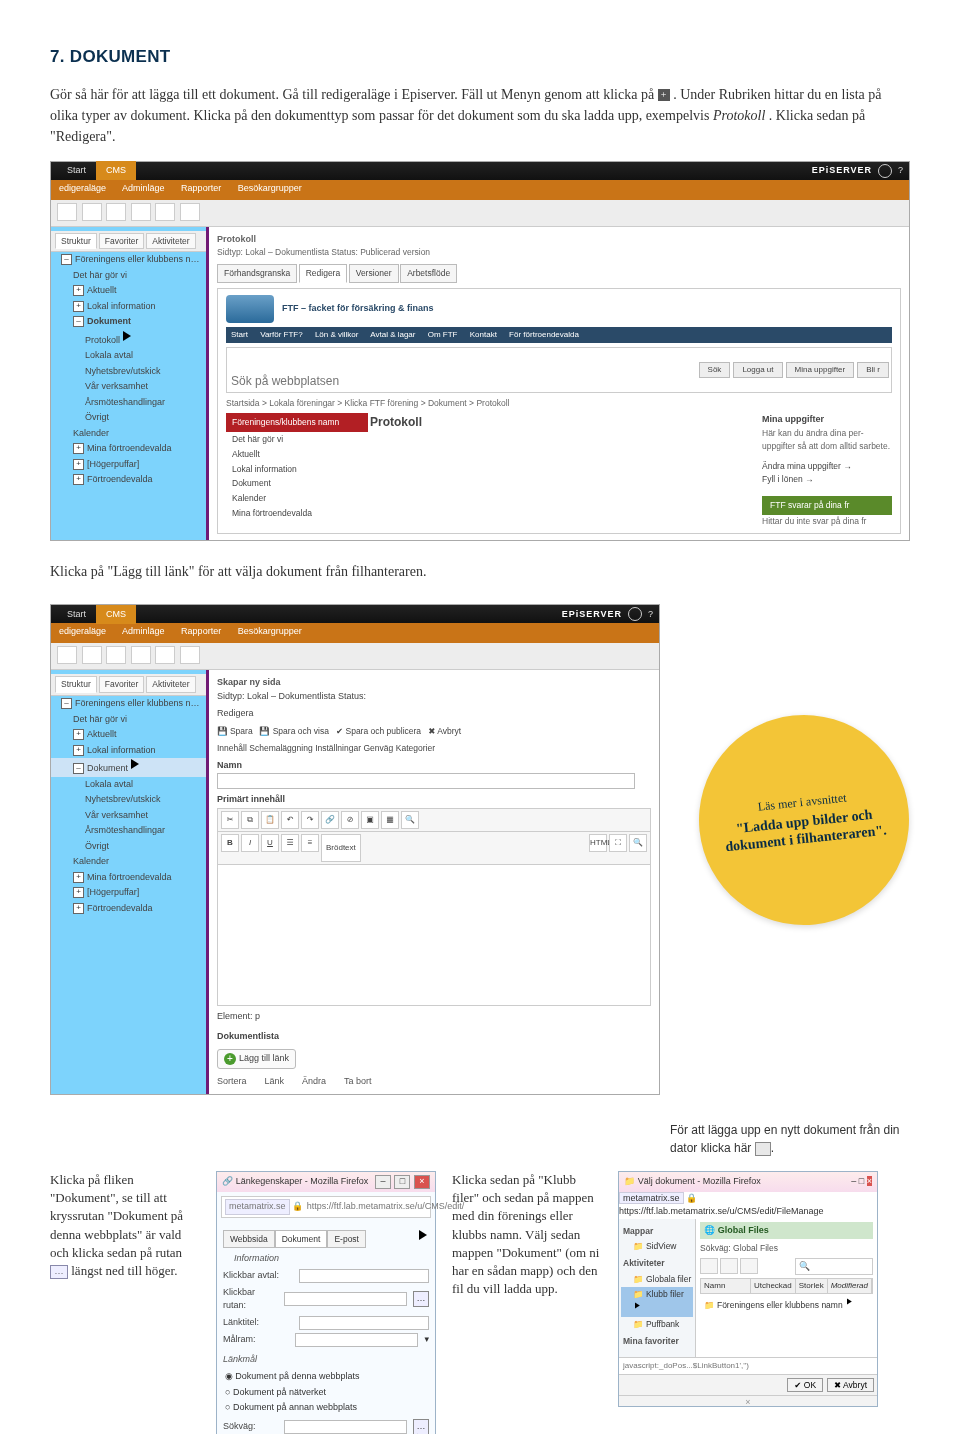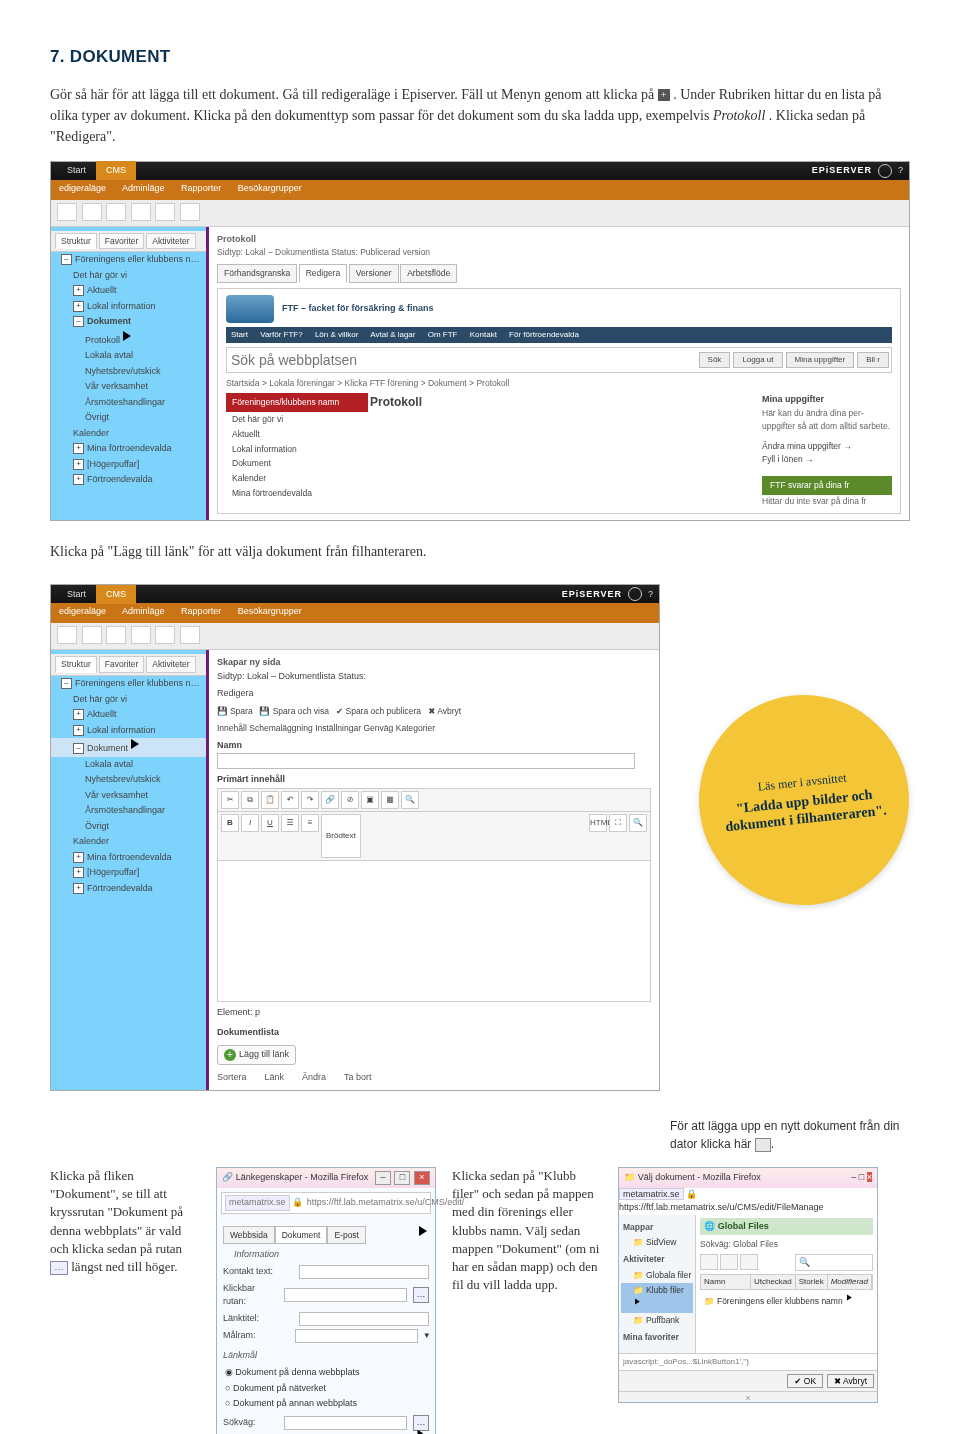--- a/index.html
+++ b/index.html
@@ -124,31 +124,31 @@
   }
   .contentpane .tabbtn.active{background:#fff;border-bottom-color:#fff;}
   .redbox {
     background:#b21f24;color:#fff;padding:3px 6px;font-size:8.5px;width:130px;
   }
   .sidemenu-item{font-size:8.5px;padding:1px 0 1px 6px;color:#444;}
   .greenbtn{background:#5a8a2a;color:#fff;padding:3px 8px;font-size:8.5px;}
   .navstrip{background:#2a4a68;color:#fff;padding:2px 5px;font-size:8px;}
   .navstrip span{margin-right:10px;}
   .searchrow{background:#fff;border:1px solid #ccc;padding:2px;display:flex;align-items:center;margin:4px 0;}
-  .searchrow input{border:none;flex:1;font-size:14px;padding:2px;}
+  .searchrow input{border:none;flex:1;font-size:12px;padding:2px;margin-top:22px;}
   .searchrow .sbtn{border:1px solid #bbb;background:#eee;padding:1px 8px;font-size:8px;margin-left:3px;}
   
   .editorpane { flex:1; background:#fff; padding:6px 8px; }
   .editortabs { margin:4px 0; }
   .editortabs .tabbtn{font-size:8.5px;}
   .field-row{margin:4px 0;}
   .field-row input[type=text]{width:95%;border:1px solid #bbb;padding:2px;font-size:9px;}
   .richtoolbar{border:1px solid #ccc;background:#f6f6f6;padding:2px 3px;display:flex;gap:2px;flex-wrap:wrap;}
   .richtoolbar .rb{width:16px;height:16px;border:1px solid #ccc;background:#fff;font-size:8px;text-align:center;line-height:16px;}
-  .richtoolbar .sel{border:1px solid #ccc;background:#fff;font-size:8px;padding:15px 4px;}
+  .richtoolbar .sel{border:1px solid #ccc;background:#fff;font-size:8px;padding:7px 4px;}
   .richarea{border:1px solid #ccc;border-top:none;height:140px;background:#fff;}
   .belowrow{margin-top:6px;display:flex;align-items:center;gap:6px;font-size:9px;}
   .linkbtn{display:inline-flex;align-items:center;gap:3px;border:1px solid #bbb;border-radius:3px;padding:2px 6px;background:#fafafa;}
   .plusgrn{display:inline-block;width:12px;height:12px;border-radius:50%;background:#4b9b2e;color:#fff;text-align:center;line-height:12px;font-size:10px;}
   .actionrow{margin-top:6px;display:flex;gap:18px;font-size:9px;color:#555;}
   
   .badge-wrap{position:relative;}
   .yellow-badge{
     position:absolute;
     right:-250px;
@@ -517,21 +517,21 @@
     </div>
     <div class="body">
       <div class="dtabs">
         <span class="dt">Webbsida</span>
         <span class="dt active">Dokument</span>
         <span class="dt">E-post</span>
         <span style="margin-left:auto;" class="cursor"></span>
       </div>
       <div style="color:#555;font-style:italic;margin:4px 0 2px 11px;">Information</div>
       <div class="frow">
-          <label>Kontakt text:</label>
+          <label>Klickbar avtal:</label>
           <input type="text" style="">
         </div>
       <div class="frow">
           <label>Klickbar rutan:</label>
           <input type="text" style="">
           <span class="dotbtn">…</span>
         </div>
       <div class="frow">
           <label>Länktitel:</label>
           <input type="text" style="">

